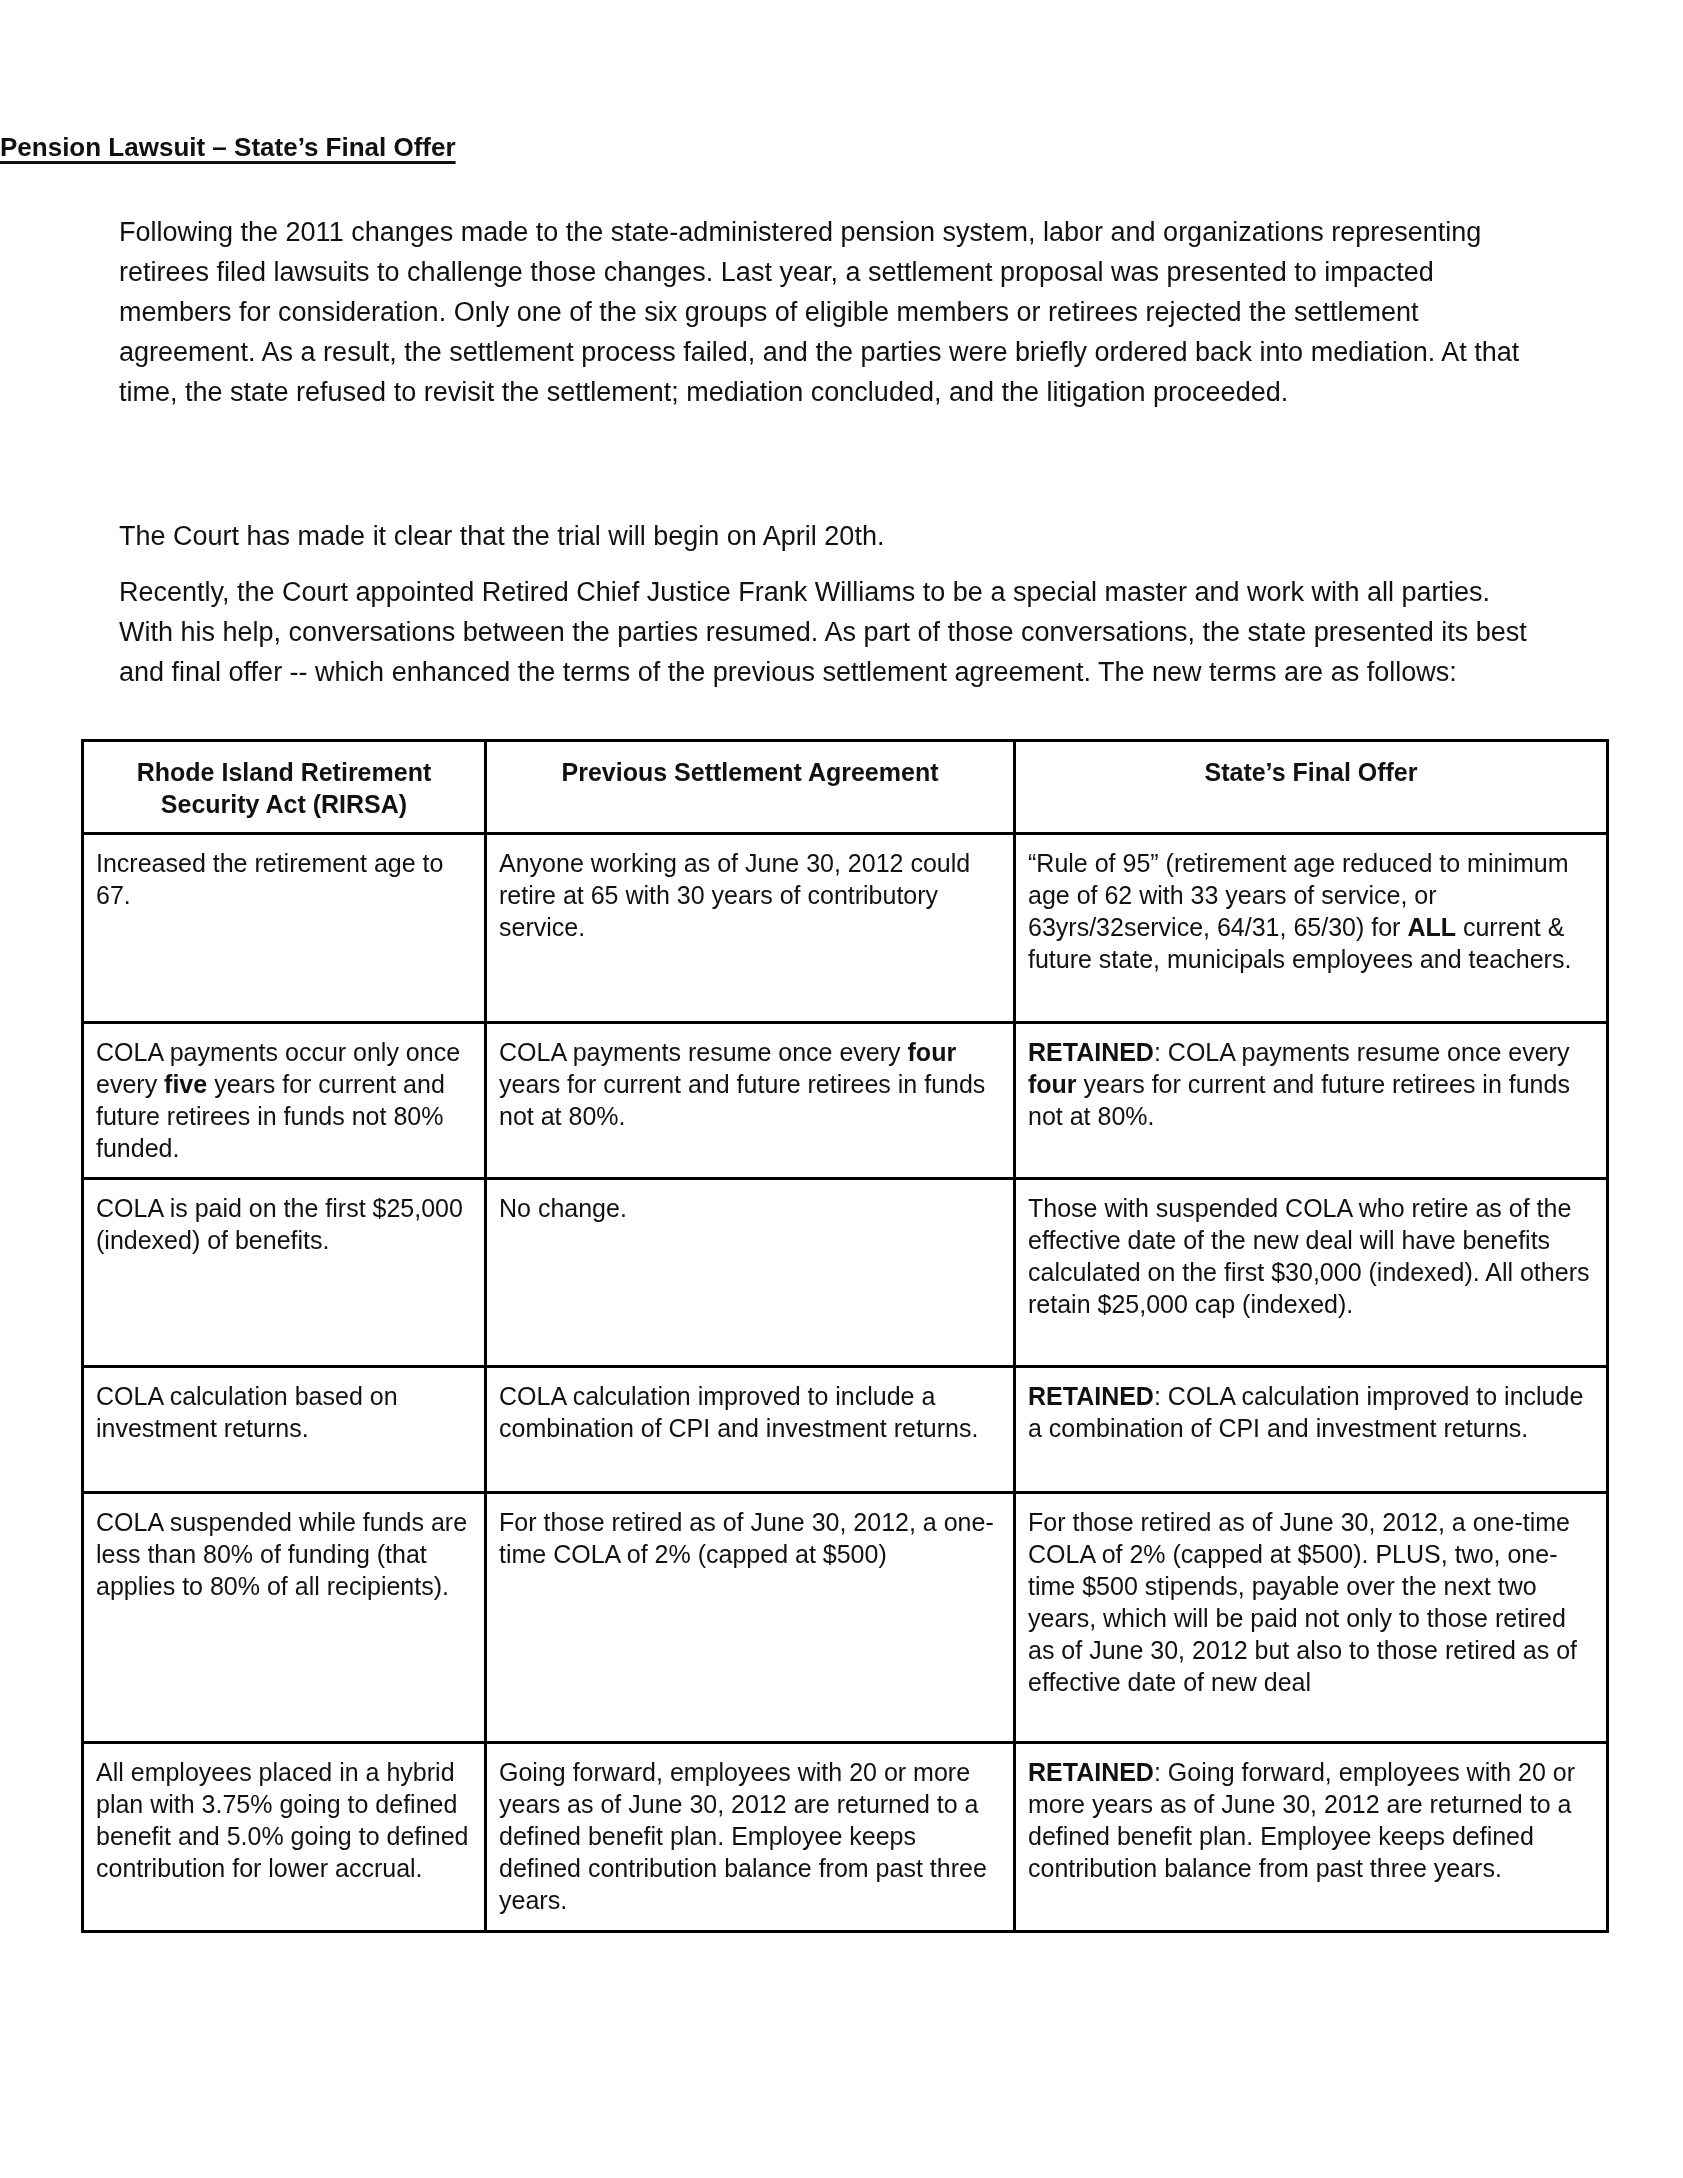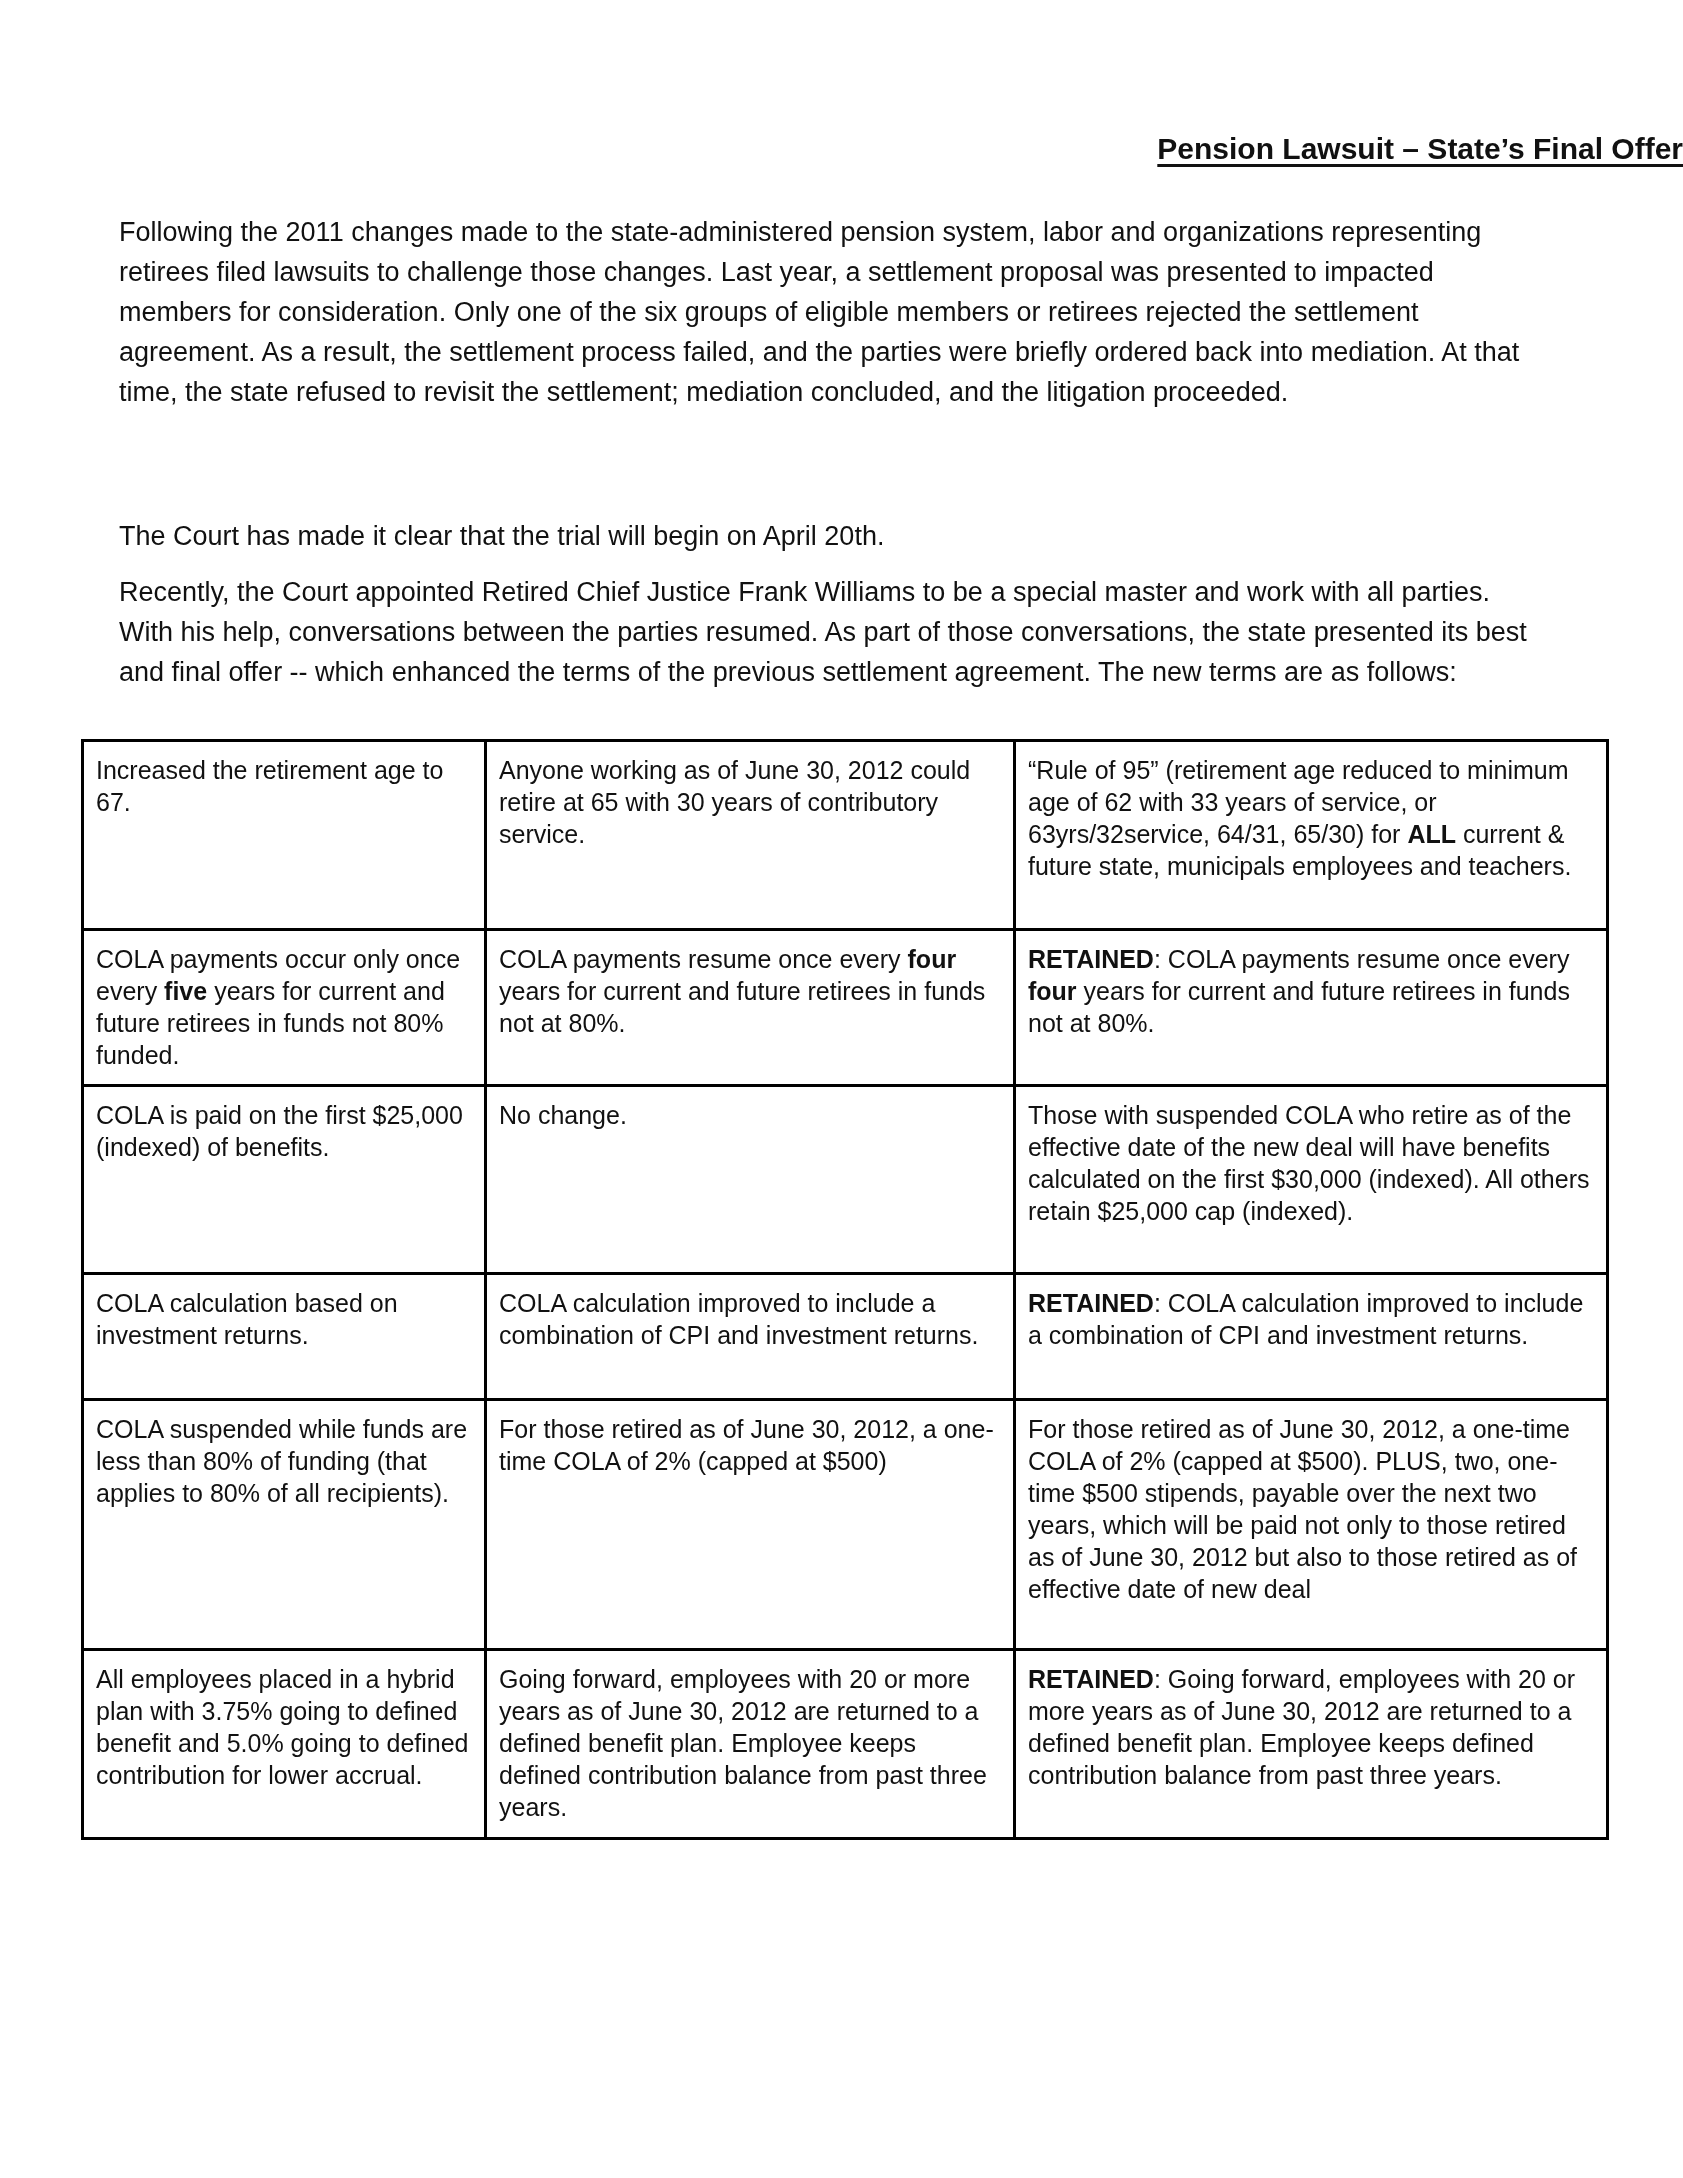--- a/index.html
+++ b/index.html
@@ -1,19 +1,19 @@
 <!DOCTYPE html>
 <html><head>
 <meta charset="utf-8">
 <style>
   html, body { margin: 0; padding: 0; background: #ffffff; }
   body { width: 1683px; height: 2178px; position: relative; overflow: hidden;
          font-family: "Liberation Sans", sans-serif; color: #111; }
-  .title { position: absolute; left: 0; top: 132px; width: 1683px; text-align: right;
-           font-size: 30px; font-weight: bold; text-decoration: underline; text-decoration-thickness: 3px;
+  .title { position: absolute; left: 0; top: 132px; width: 1683px; text-align: left;
+           font-size: 26px; font-weight: bold; text-decoration: underline; text-decoration-thickness: 3px;
            text-underline-offset: 5px; }
   .para { position: absolute; left: 119px; width: 1426px; font-size: 27px; line-height: 40px; margin: 0; }
   #p1 { top: 212px; }
   #p2 { top: 516px; }
   #p3 { top: 572px; }
   table.terms { position: absolute; left: 81px; top: 739px; width: 1525px; border-collapse: collapse;
                 table-layout: fixed; font-size: 25px; line-height: 32px; }
   table.terms td, table.terms th { border: 3px solid #000; vertical-align: top; padding: 12px 12px 8px 12px; text-align: left; }
   table.terms th { text-align: center; font-weight: bold; padding-top: 14px; }
   col.c1 { width: 403px; }
@@ -39,20 +39,25 @@
 <p class="para" id="p2">The Court has made it clear that the trial will begin on April 20th.</p>
 <p class="para" id="p3">Recently, the Court appointed Retired Chief Justice Frank Williams to be a special master and work with all parties. With his help, conversations between the parties resumed. As part of those conversations, the state presented its best and final offer -- which enhanced the terms of the previous settlement agreement. The new terms are as follows:</p>
 
 <table class="terms">
   <colgroup>
       <col class="c1">
       <col class="c2">
       <col class="c3">
     </colgroup>
   <tbody>
+      <tr class="hdr">
+    <th>Rhode Island Retirement Security Act (RIRSA)</th>
+    <th>Previous Settlement Agreement</th>
+    <th>State’s Final Offer</th>
+  </tr>
   <tr class="r1">
     <td>Increased the retirement age to 67.</td>
     <td>Anyone working as of June 30, 2012 could retire at 65 with 30 years of contributory service.</td>
     <td><span>“Rule of 95” (retirement age reduced to minimum age of 62 with 33 years of service, or 63yrs/32service, 64/31, 65/30) for </span><b>ALL</b><span> current &amp; future state, municipals employees and teachers.</span></td>
   </tr>
   <tr class="r2">
     <td><span>COLA payments occur only once every </span><b>five</b><span> years for current and future retirees in funds not 80% funded.</span></td>
     <td><span>COLA payments resume once every </span><b>four</b><span> years for  current and future retirees in funds not at 80%.</span></td>
     <td><b>RETAINED</b><span>: COLA payments resume once every </span><b>four</b><span> years for current and future retirees in funds not at 80%.</span></td>
   </tr>

